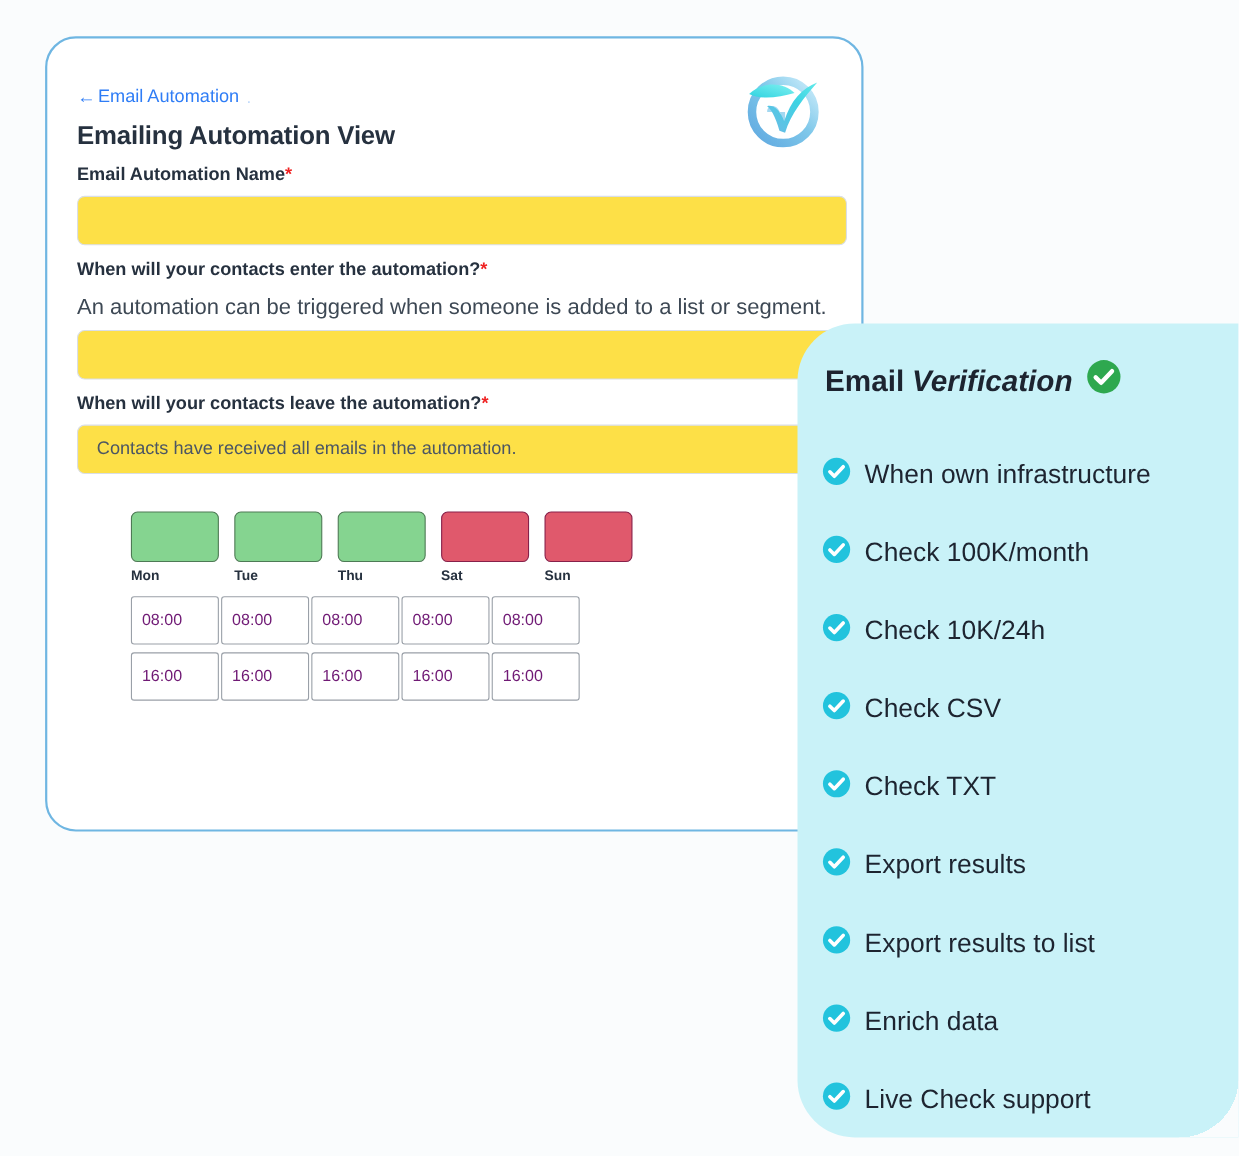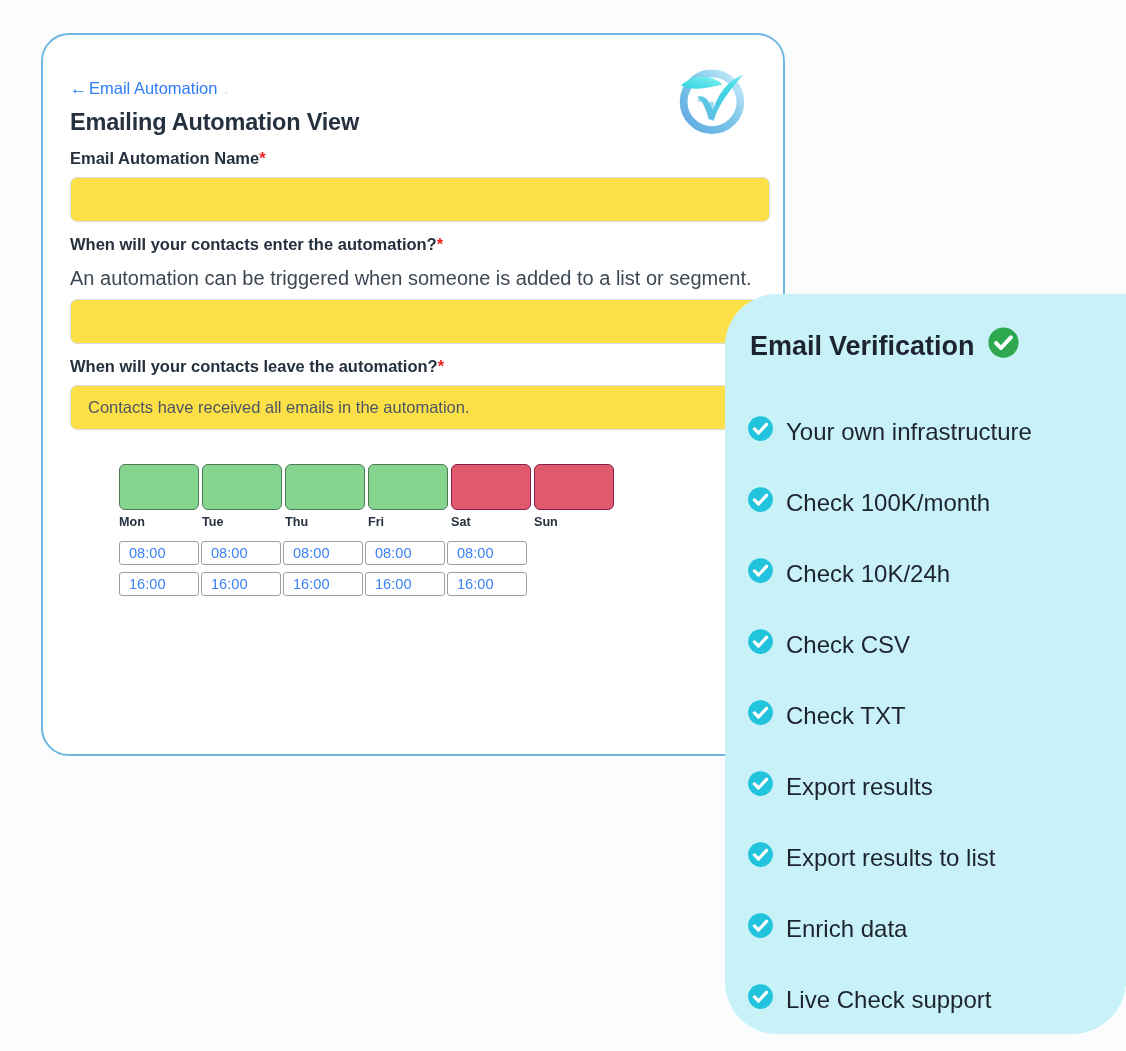--- a/index.html
+++ b/index.html
@@ -103,21 +103,21 @@
     margin-top: 34px;
     margin-left: 49px;
   }
   #schedule-title {
     font-size: 15.2px;
     font-weight: bold;
     color: #26313f;
   }
   #day-tiles {
     display: flex;
-    gap: 3px;
+    gap: 14px;
     margin-top: 11px;
   }
   .day-col { width: 80px; }
   .day-tile {
     height: 46px;
     border-radius: 6px;
     box-sizing: border-box;
   }
   .day-tile.on {
     background: #85d490;
@@ -135,30 +135,30 @@
   }
 
   .time-row {
     display: flex;
     gap: 2px;
     margin-top: 7px;
   }
   .time-row:first-of-type { margin-top: 12px; }
   .time-box {
     width: 80px;
-    height: 24px;
+    height: 44px;
     background: #ffffff;
     border: 1px solid #9aa0a8;
     border-radius: 3px;
     box-sizing: border-box;
     display: flex;
     align-items: center;
     padding-left: 9px;
     font-size: 14.6px;
-    color: #3b82f6;
+    color: #701a75;
   }
 
   
   #brand-logo {
     position: absolute;
     right: 28px;
     top: 22px;
     width: 86px;
     height: 86px;
   }
@@ -189,21 +189,21 @@
   #panel-title {
     display: flex;
     align-items: center;
     gap: 12px;
     font-size: 27px;
     color: #1d2430;
     margin-bottom: 30px;
     margin-left: 3px;
   }
   #panel-title .t-light { font-weight: bold; }
-  #panel-title .t-bold { font-weight: bold; margin-left: 7px; }
+  #panel-title .t-bold { font-weight: bold; margin-left: 7px; font-style: italic; }
 
   .feature-list { }
   .feature-item {
     display: flex;
     align-items: center;
     gap: 12px;
     height: 71px;
     font-size: 24px;
     color: #1d2430;
   }
@@ -283,24 +283,20 @@
           </div>
           <div class="day-col">
             <div class="day-tile on"></div>
             <div class="day-name">Tue</div>
           </div>
           <div class="day-col">
             <div class="day-tile on"></div>
             <div class="day-name">Thu</div>
           </div>
           <div class="day-col">
-            <div class="day-tile on"></div>
-            <div class="day-name">Fri</div>
-          </div>
-          <div class="day-col">
             <div class="day-tile off"></div>
             <div class="day-name">Sat</div>
           </div>
           <div class="day-col">
             <div class="day-tile off"></div>
             <div class="day-name">Sun</div>
           </div>
         </div>
       <div id="time-rows">
           <div class="time-row">
@@ -335,21 +331,21 @@
       </svg>
     </span>
   </div>
 
   <div class="feature-list" id="feature-list">
       <div class="feature-item">
         <span class="check-badge"><svg width="27" height="27" viewBox="0 0 24 24" aria-hidden="true">
             <circle cx="12" cy="12" r="11" fill="#22c3dd"></circle>
             <path d="M6.6 12.4 L10.2 16 L17.4 8.3" fill="none" stroke="#ffffff" stroke-width="2.9" stroke-linecap="round" stroke-linejoin="round"></path>
           </svg></span>
-        <span class="feature-label">Your own infrastructure</span>
+        <span class="feature-label">When own infrastructure</span>
       </div>
       <div class="feature-item">
         <span class="check-badge"><svg width="27" height="27" viewBox="0 0 24 24" aria-hidden="true">
             <circle cx="12" cy="12" r="11" fill="#22c3dd"></circle>
             <path d="M6.6 12.4 L10.2 16 L17.4 8.3" fill="none" stroke="#ffffff" stroke-width="2.9" stroke-linecap="round" stroke-linejoin="round"></path>
           </svg></span>
         <span class="feature-label">Check 100K/month</span>
       </div>
       <div class="feature-item">
         <span class="check-badge"><svg width="27" height="27" viewBox="0 0 24 24" aria-hidden="true">

